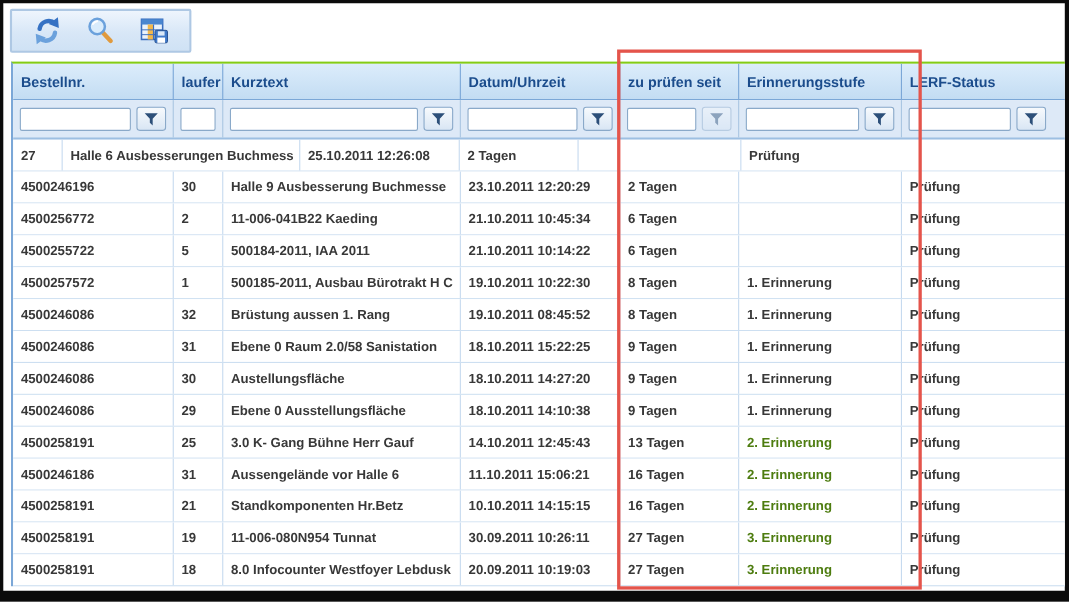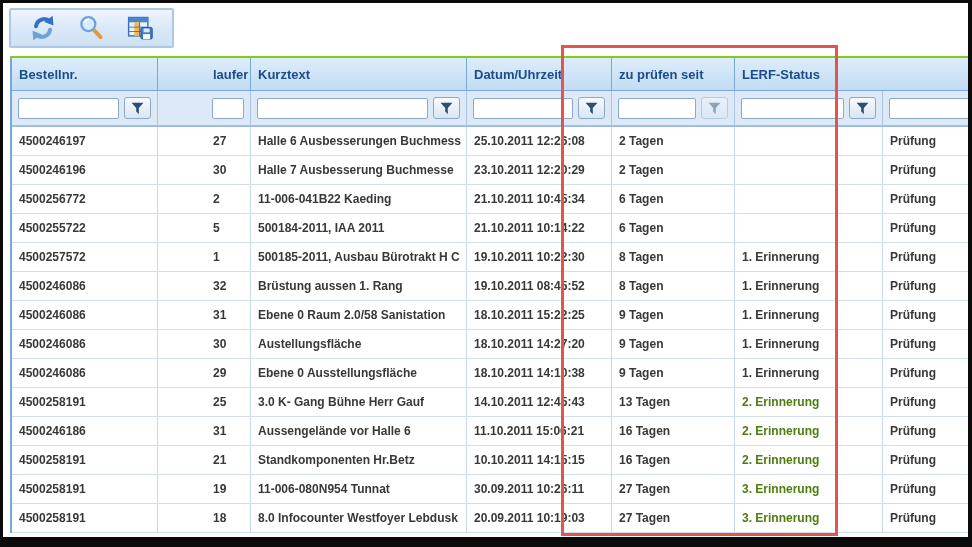--- a/index.html
+++ b/index.html
@@ -61,22 +61,22 @@
   .filter-btn svg { width: 13px; height: 13px; }
   .row { display: flex; height: 29px; background: #ffffff; border-bottom: 1px solid #cddff1; }
   .cell {
     flex: none; display: flex; align-items: center;
     padding-left: 7px; overflow: hidden; white-space: nowrap;
     font-size: 12px; font-weight: bold; color: #383838;
     border-right: 1px solid #c6daef;
   }
   .cell.alert { color: #4d7c0f; }
   
-  .c0 { width: 146px; } .c1 { width: 45px; margin-left: 48px; } .c2 { width: 216px; }
-  .c3 { width: 145px; } .c4 { width: 123px; } .c5 { width: 148px; }
+  .c0 { width: 146px; } .c1 { width: 45px; } .c2 { width: 216px; }
+  .c3 { width: 145px; } .c4 { width: 108px; } .c5 { width: 148px; }
   .c6 { width: 137px; border-right: none; border-radius: 9px; }
   
   .highlight-box {
     position: absolute; left: 558px; top: 42px;
     width: 277px; height: 491px;
     border: 3px solid #e4544b;
     pointer-events: none; z-index: 6;
   }
 </style>
 </head>
@@ -115,20 +115,21 @@
     </div>
   </div>
 
   <div class="grid">
     <div class="header-row" id="headerRow">
         <div class="header-cell c0">Bestellnr.</div>
         <div class="header-cell c1">laufer</div>
         <div class="header-cell c2">Kurztext</div>
         <div class="header-cell c3">Datum/Uhrzeit</div>
         <div class="header-cell c4">zu prüfen seit</div>
+        <div class="header-cell c5">Erinnerungsstufe</div>
         <div class="header-cell c6">LERF-Status</div>
       </div>
     <div class="filter-row" id="filterRow">
         <div class="filter-cell c0">
           <input class="filter-input" type="text" style="">
           <div class="filter-btn">
             <svg viewBox="0 0 12 12">
               <path d="M0.5 0.8 L11.5 0.8 L7.2 5.6 L7.2 11.2 L4.8 8.8 L4.8 5.6 Z" fill="#2c4f79"></path>
             </svg>
           </div>
@@ -172,32 +173,31 @@
           <input class="filter-input" type="text" style="">
           <div class="filter-btn">
             <svg viewBox="0 0 12 12">
               <path d="M0.5 0.8 L11.5 0.8 L7.2 5.6 L7.2 11.2 L4.8 8.8 L4.8 5.6 Z" fill="#2c4f79"></path>
             </svg>
           </div>
         </div>
       </div>
     <div id="rowsContainer">
         <div class="row">
-          <div class="cell c0">4500246197</div>
           <div class="cell c1">27</div>
           <div class="cell c2">Halle 6 Ausbesserungen Buchmess</div>
           <div class="cell c3">25.10.2011 12:26:08</div>
           <div class="cell c4">2 Tagen</div>
           <div class="cell c5"></div>
           <div class="cell c6">Prüfung</div>
         </div>
         <div class="row">
           <div class="cell c0">4500246196</div>
           <div class="cell c1">30</div>
-          <div class="cell c2">Halle 7 Ausbesserung Buchmesse</div>
+          <div class="cell c2">Halle 9 Ausbesserung Buchmesse</div>
           <div class="cell c3">23.10.2011 12:20:29</div>
           <div class="cell c4">2 Tagen</div>
           <div class="cell c5"></div>
           <div class="cell c6">Prüfung</div>
         </div>
         <div class="row">
           <div class="cell c0">4500256772</div>
           <div class="cell c1">2</div>
           <div class="cell c2">11-006-041B22 Kaeding</div>
           <div class="cell c3">21.10.2011 10:45:34</div>

